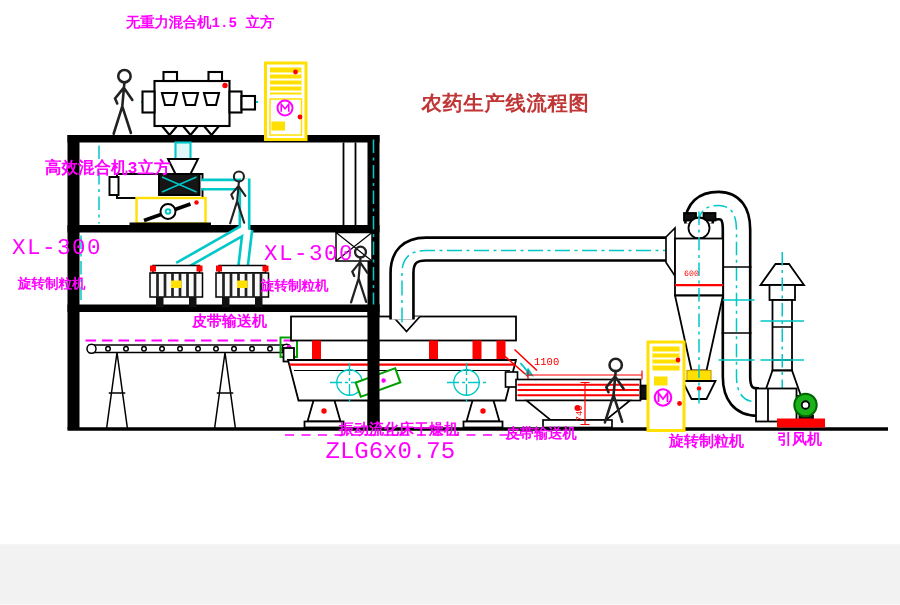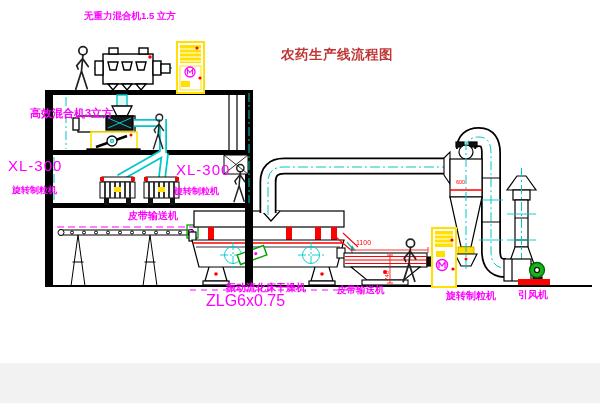--- a/index.html
+++ b/index.html
@@ -3,28 +3,28 @@
 <meta charset="utf-8">
 <style>
   :root{
     --magenta:#FF00FF; --red:#FF0000; --title_red:#C03636;
     --cyan:#00C8C8; --yellow:#FFE000; --green:#00A000;
     --line:#000000; --background:#FFFFFF;
   }
   html,body{margin:0;padding:0;background:#f2f2f2;}
   .canvas{
     position:relative;width:600px;height:363px;background:var(--background);
-    overflow:hidden;font-family:Liberation Sans, sans-serif;
+    overflow:hidden;font-family:Liberation Mono, monospace;
   }
   .canvas svg{position:absolute;left:0;top:0;}
   .lbl{position:absolute;white-space:nowrap;line-height:1.05;}
   .m{color:var(--magenta);font-weight:bold;}
   .mn{color:var(--magenta);font-weight:normal;}
   .r{color:var(--red);}
-  .title{position:absolute;left:281px;top:46px;display:flex;align-items:flex-end;color:var(--title_red);}
+  .title{position:absolute;left:281px;top:60px;display:flex;align-items:flex-end;color:var(--title_red);}
   .title .zh{font-size:13.5px;font-weight:bold;padding-bottom:3px;letter-spacing:0.5px;}
   .title .cap{font-size:22px;letter-spacing:1px;}
   .rot90{transform:rotate(-90deg);transform-origin:0 0;}
 </style>
 </head>
 <body>
 
 <div class="canvas">
 
 <svg width="600" height="403" viewBox="0 0 600 403">
@@ -270,21 +270,21 @@
   <span class="zh">农药生产线流程图</span>
 </div>
 
 <span class="lbl m" style="left:30px;top:108px;font-size:11px">高效混合机3立方</span>
 <span class="lbl mn" style="left:8px;top:158px;font-size:15px;letter-spacing:1px">XL-300</span>
 <span class="lbl m" style="left:12px;top:186px;font-size:9px">旋转制粒机</span>
 <span class="lbl mn" style="left:176px;top:162px;font-size:15px;letter-spacing:1px">XL-300</span>
 <span class="lbl m" style="left:174px;top:187px;font-size:9px">旋转制粒机</span>
 <span class="lbl m" style="left:128px;top:211px;font-size:10px">皮带输送机</span>
 <span class="lbl m" style="left:226px;top:283px;font-size:10px">振动流化床干燥机</span>
-<span class="lbl mn" style="left:206px;top:293px;font-size:16px">ZLG6x0.75</span>
+<span class="lbl mn" style="left:217px;top:293px;font-size:16px">ZLG6x0.75</span>
 <span class="lbl m" style="left:337px;top:285px;font-size:9.5px">皮带输送机</span>
 <span class="lbl m" style="left:446px;top:291px;font-size:10px">旋转制粒机</span>
 <span class="lbl m" style="left:518px;top:290px;font-size:10px">引风机</span>
 
 <span class="lbl r" style="left:356px;top:239px;font-size:7px">1100</span>
 <span class="lbl r rot90" style="left:384px;top:281px;font-size:6px">740</span>
 <span class="lbl r" style="left:456px;top:180px;font-size:5.5px">600</span>
 
 </div>
 

